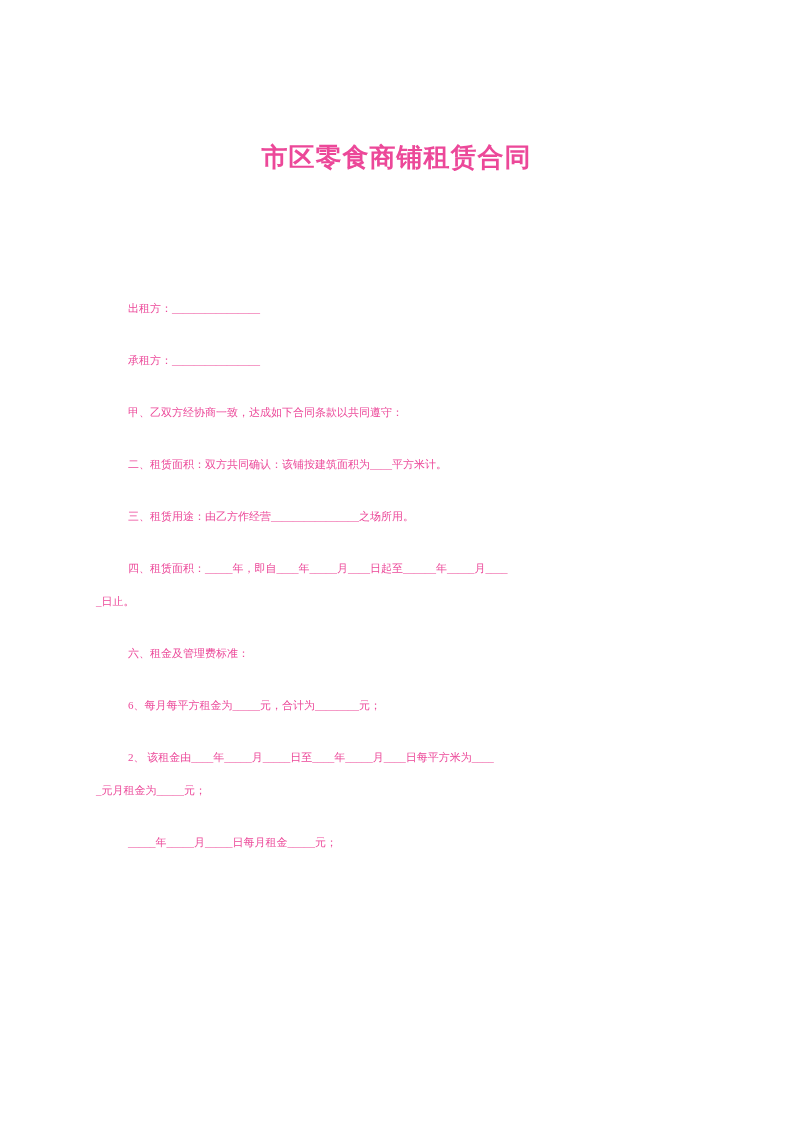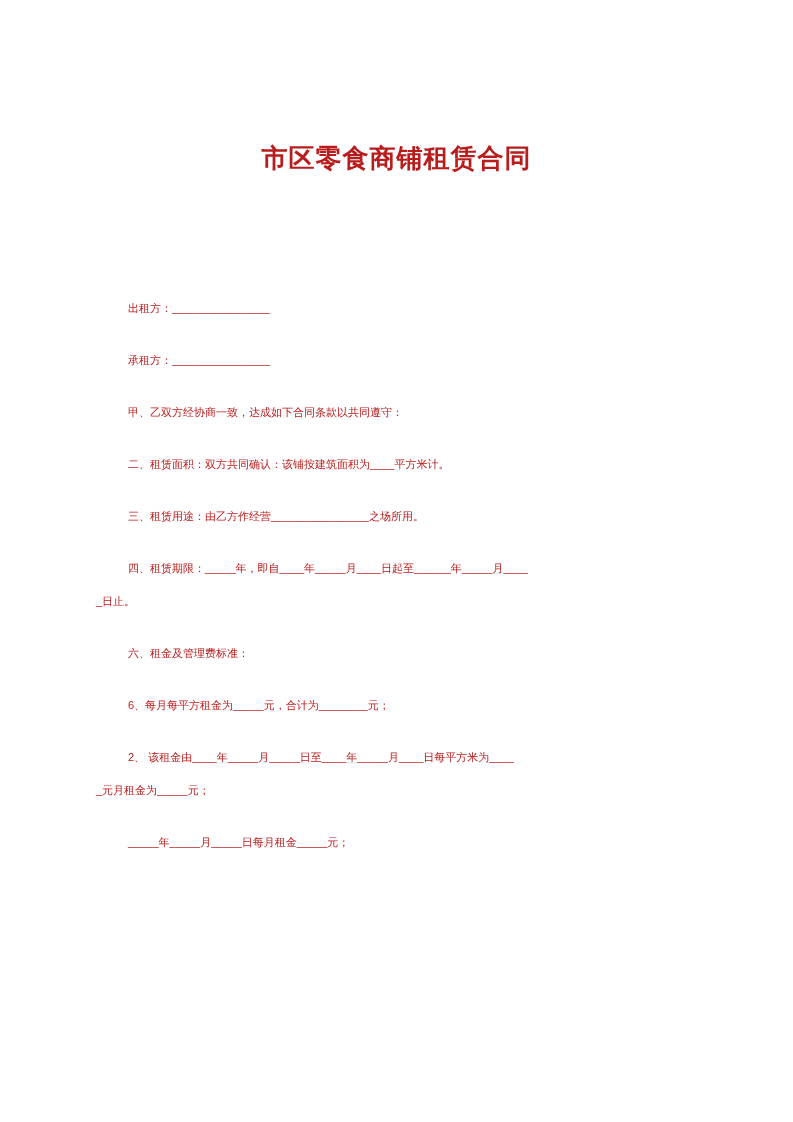--- a/index.html
+++ b/index.html
@@ -5,22 +5,22 @@
   html, body {
     margin: 0;
     padding: 0;
     background: #ffffff;
   }
   .page {
     position: relative;
     width: 793px;
     height: 1019px;
     background: #ffffff;
-    color: #b91c1c;
-    font-family: Liberation Sans, sans-serif;
+    color: #ec4899;
+    font-family: Liberation Serif, serif;
     overflow: hidden;
   }
   .content {
     padding: 0 96px;
   }
   .doc-title {
     margin: 140px 0 116px 0;
     text-align: center;
     font-size: 26px;
     font-weight: 700;
@@ -65,21 +65,21 @@
         <div class="para">
           <div class="line first">甲、乙双方经协商一致，达成如下合同条款以共同遵守：</div>
         </div>
         <div class="para">
           <div class="line first">二、租赁面积：双方共同确认：该铺按建筑面积为____平方米计。</div>
         </div>
         <div class="para">
           <div class="line first">三、租赁用途：由乙方作经营________________之场所用。</div>
         </div>
         <div class="para">
-          <div class="line first">四、租赁期限：_____年，即自____年_____月____日起至______年_____月____</div>
+          <div class="line first">四、租赁面积：_____年，即自____年_____月____日起至______年_____月____</div>
           <div class="line">_日止。</div>
         </div>
         <div class="para">
           <div class="line first">六、租金及管理费标准：</div>
         </div>
         <div class="para">
           <div class="line first">6、每月每平方租金为_____元，合计为________元；</div>
         </div>
         <div class="para">
           <div class="line first">2、 该租金由____年_____月_____日至____年_____月____日每平方米为____</div>

